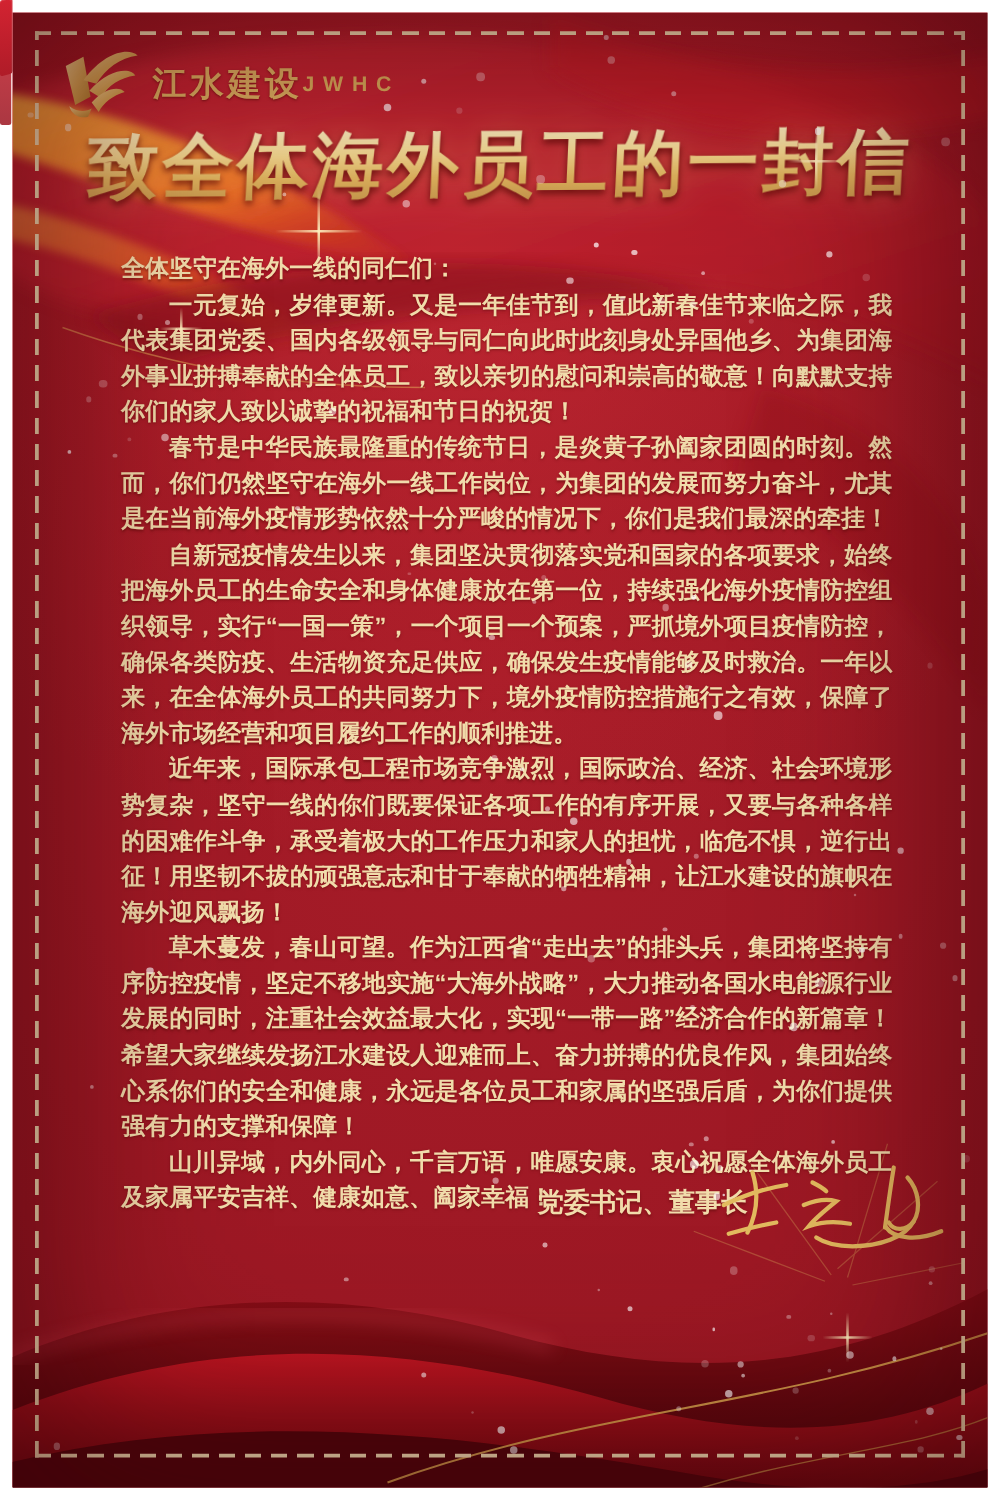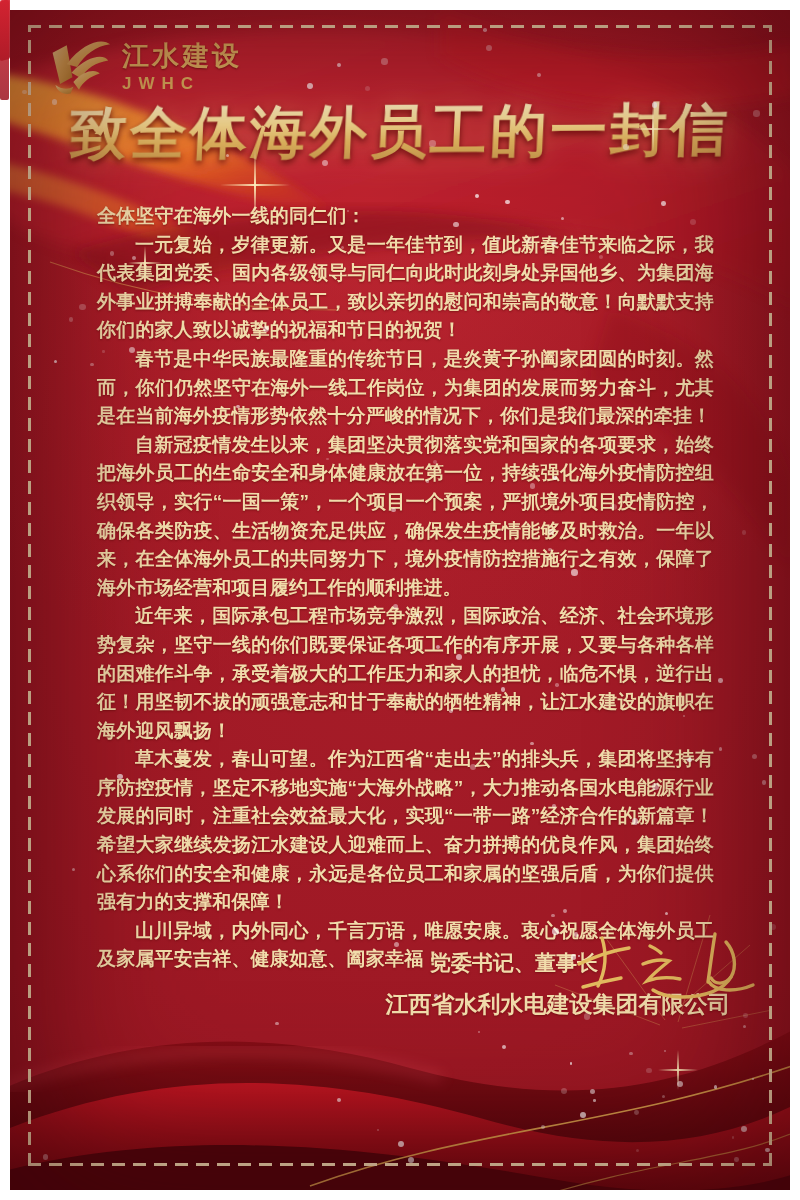--- a/index.html
+++ b/index.html
@@ -30,21 +30,21 @@
   .dash{position:absolute;pointer-events:none;}
   .dash.h{height:3px;left:18px;right:18px;
     background:repeating-linear-gradient(90deg,#f4e4b6 0 13px,rgba(0,0,0,0) 13px 21px);}
   .dash.v{width:3px;top:15px;bottom:24px;
     background:repeating-linear-gradient(0deg,#f4e4b6 0 13px,rgba(0,0,0,0) 13px 21px);}
   .dash.t{top:15px}.dash.b{bottom:24px}.dash.l{left:18px}.dash.r{right:18px}
 
   
   .logo{position:absolute;left:36px;top:26px;display:flex;align-items:center;gap:10px;}
   .logo .mark{width:66px;height:62px;}
-  .logo .words{display:flex;flex-direction:column;line-height:1;}
+  .logo .words{display:flex;flex-direction:row;line-height:1;}
   .logo .cn{font-size:27px;font-weight:bold;letter-spacing:3px;color:#dcb161;
     text-shadow:0 1px 2px rgba(80,10,5,.6);}
   .logo .en{margin-top:5px;font-size:17px;font-weight:bold;letter-spacing:7px;color:#d9ae5c;}
 
   
   .title{
     position:absolute;left:0;right:0;top:84px;text-align:center;
     font-family:"DejaVu Serif",serif;font-weight:bold;font-size:57px;letter-spacing:3px;
     background:linear-gradient(180deg,#fdf2c8 6%,#f3d88f 38%,#dfb45e 62%,#c3924a 90%);
     -webkit-background-clip:text;background-clip:text;color:transparent;
@@ -179,21 +179,20 @@
         <path d="M13,40 C32,31 50,26 63,24"></path>
         <path d="M17,63 C31,59 44,56 55,54"></path>
         <path d="M84,22 C88,24 92,26 95,29"></path>
         <path d="M77,40 C87,36 96,35 103,37 C93,45 86,51 81,57 C92,53 104,53 114,55"></path>
         <path d="M149,10 C146,28 144,44 142,58"></path>
         <path d="M160,18 C169,28 171,43 165,53 C159,61 149,61 145,54"></path>
         <path d="M165,53 C158,66 138,73 116,73 C103,73 93,70 87,66"></path>
         <path d="M143,58 C149,67 168,69 187,61"></path>
       </g>
     </svg>
-    <div class="company">江西省水利水电建设集团有限公司</div>
   </div>
 
   <div class="spark" style="left:210px;top:140px;width:70px;height:70px;"></div>
   <div class="spark" style="left:620px;top:96px;width:46px;height:46px;"></div>
   <div class="spark" style="left:118px;top:236px;width:34px;height:34px;"></div>
   <div class="spark" style="left:648px;top:1040px;width:40px;height:40px;"></div>
 
   <div id="snow">
       <div class="snow-dot" style="left: 619px; top: 1041.7px; width: 3.8px; height: 3.8px; opacity: 0.34;"></div>
       <div class="snow-dot" style="left: 416.3px; top: 470.2px; width: 2.6px; height: 2.6px; opacity: 0.42;"></div>

